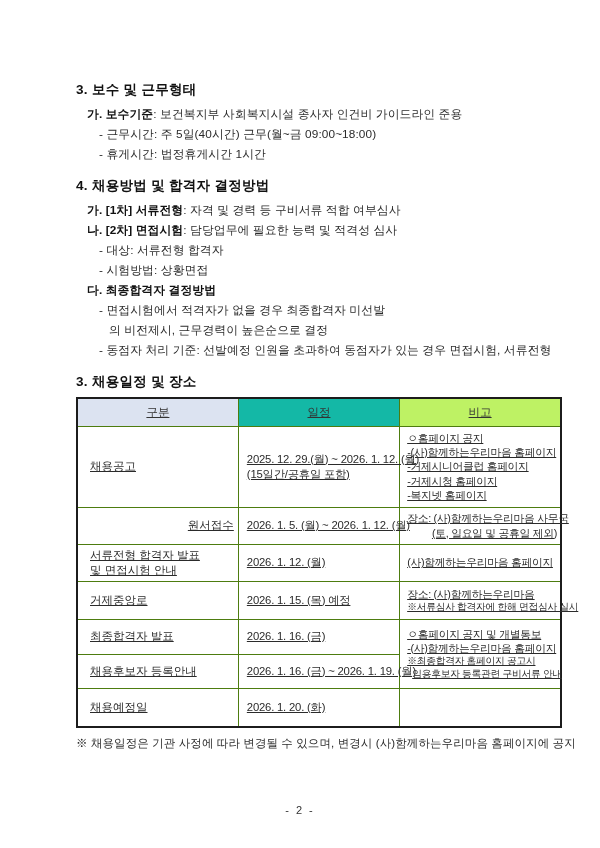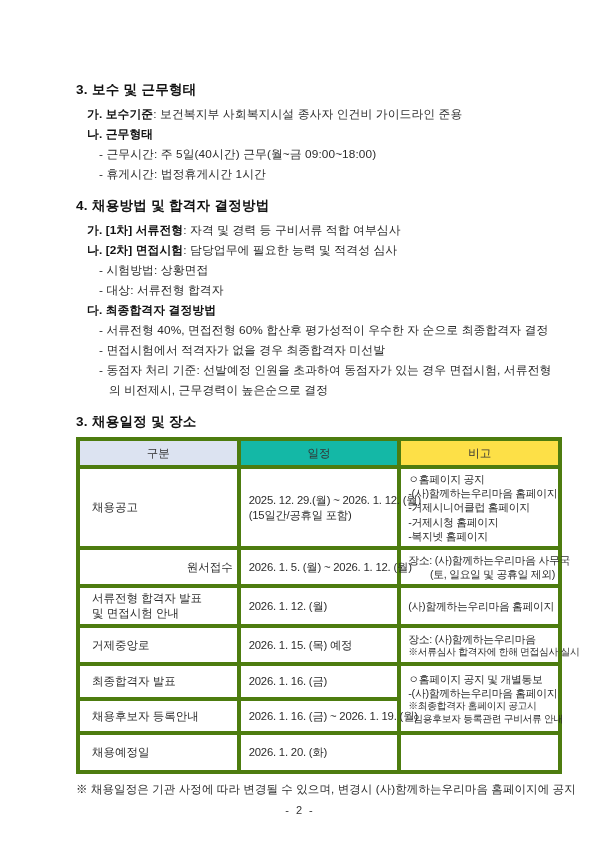--- a/index.html
+++ b/index.html
@@ -34,23 +34,24 @@
   .b  { font-weight:bold; color:#111; }
 
   table.sched {
     width:486px;
     margin-top:5px;
     border-collapse:collapse;
     table-layout:fixed;
     border:2px solid #1c1c1c;
   }
   table.sched th, table.sched td {
-    border:4px solid #4d7c0f;
+    border:1px solid #4d7c0f;
     vertical-align:middle;
     font-weight:normal;
+    text-decoration:underline;
   }
   th.hdr {
     height:28px;
     font-size:11.5px;
     text-align:center;
     color:#333;
   }
   td.cat {
     width:117px;
     padding:3px 4px 3px 12px;
@@ -88,47 +89,45 @@
   }
 </style>
 </head>
 <body>
 
 <div class="page">
 
   <div class="sec">
     <h2 class="sec-heading">3. 보수 및 근무형태</h2>
     <div class="line l1"><span class="b">가. 보수기준</span><span>: 보건복지부 사회복지시설 종사자 인건비 가이드라인 준용</span></div>
-    <div class="line l1"><span class="b">나. 근무형태</span><span></span></div>
     <div class="line l2">- 근무시간: 주 5일(40시간) 근무(월~금 09:00~18:00)</div>
     <div class="line l2">- 휴게시간: 법정휴게시간 1시간</div>
   </div>
 
   <div class="sec">
     <h2 class="sec-heading">4. 채용방법 및 합격자 결정방법</h2>
     <div class="line l1"><span class="b">가. [1차] 서류전형</span><span>: 자격 및 경력 등 구비서류 적합 여부심사</span></div>
     <div class="line l1"><span class="b">나. [2차] 면접시험</span><span>: 담당업무에 필요한 능력 및 적격성 심사</span></div>
+    <div class="line l2">- 대상: 서류전형 합격자</div>
     <div class="line l2">- 시험방법: 상황면접</div>
-    <div class="line l2">- 대상: 서류전형 합격자</div>
     <div class="line l1"><span class="b">다. 최종합격자 결정방법</span><span></span></div>
-    <div class="line l2">- 서류전형 40%, 면접전형 60% 합산후 평가성적이 우수한 자 순으로 최종합격자 결정</div>
     <div class="line l2">- 면접시험에서 적격자가 없을 경우 최종합격자 미선발</div>
+    <div class="line l3">의 비전제시, 근무경력이 높은순으로 결정</div>
     <div class="line l2">- 동점자 처리 기준: 선발예정 인원을 초과하여 동점자가 있는 경우 면접시험, 서류전형</div>
-    <div class="line l3">의 비전제시, 근무경력이 높은순으로 결정</div>
   </div>
 
   <div class="sec">
     <h2 class="sec-heading">3. 채용일정 및 장소</h2>
 
     <table class="sched">
       <thead>
         <tr>
           <th class="hdr thead-cell" style="background: rgb(220, 227, 241);">구분</th>
           <th class="hdr thead-cell" style="background: #14b8a6;">일정</th>
-          <th class="hdr thead-cell" style="background: #fde047;">비고</th>
+          <th class="hdr thead-cell" style="background: #bef264;">비고</th>
         </tr>
       </thead>
       <tbody>
         <tr style="height:81px;">
           <td class="cat">
               <div class="cline">채용공고</div>
             </td>
           <td class="sch">
             <div class="cline">2025. 12. 29.(월) ~ 2026. 1. 12. (월)</div>
             <div class="cline">(15일간/공휴일 포함)</div>

